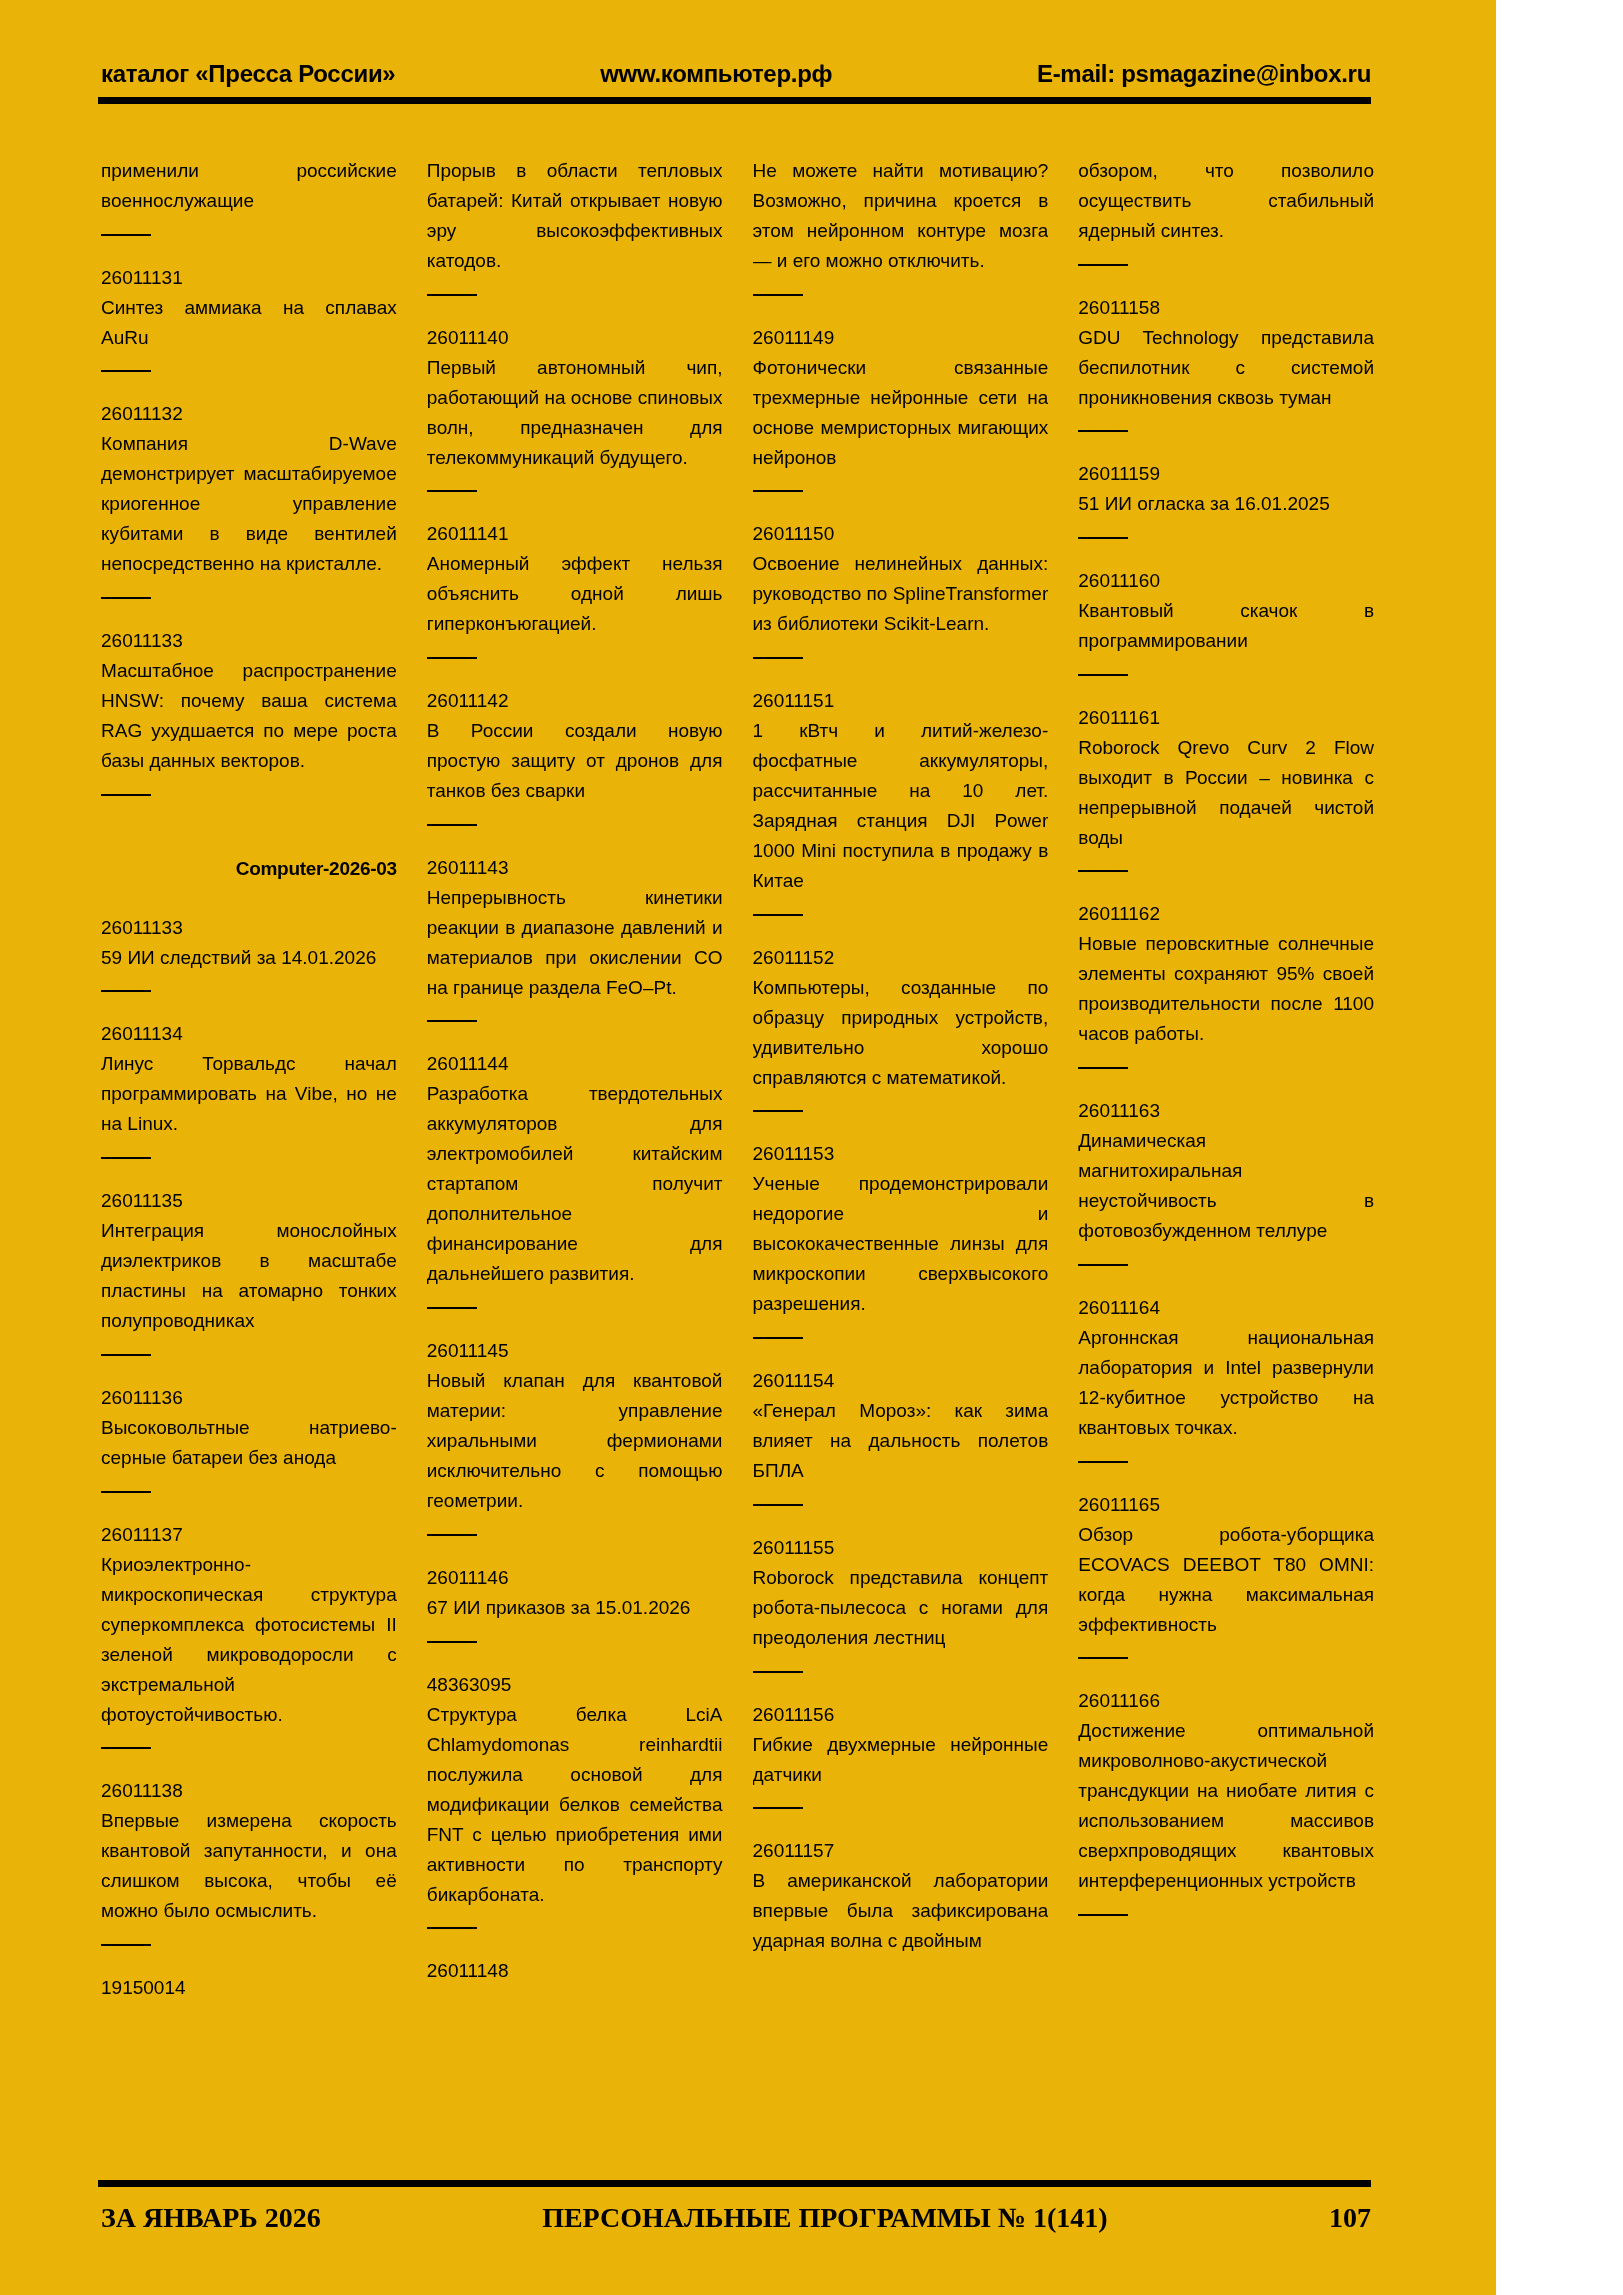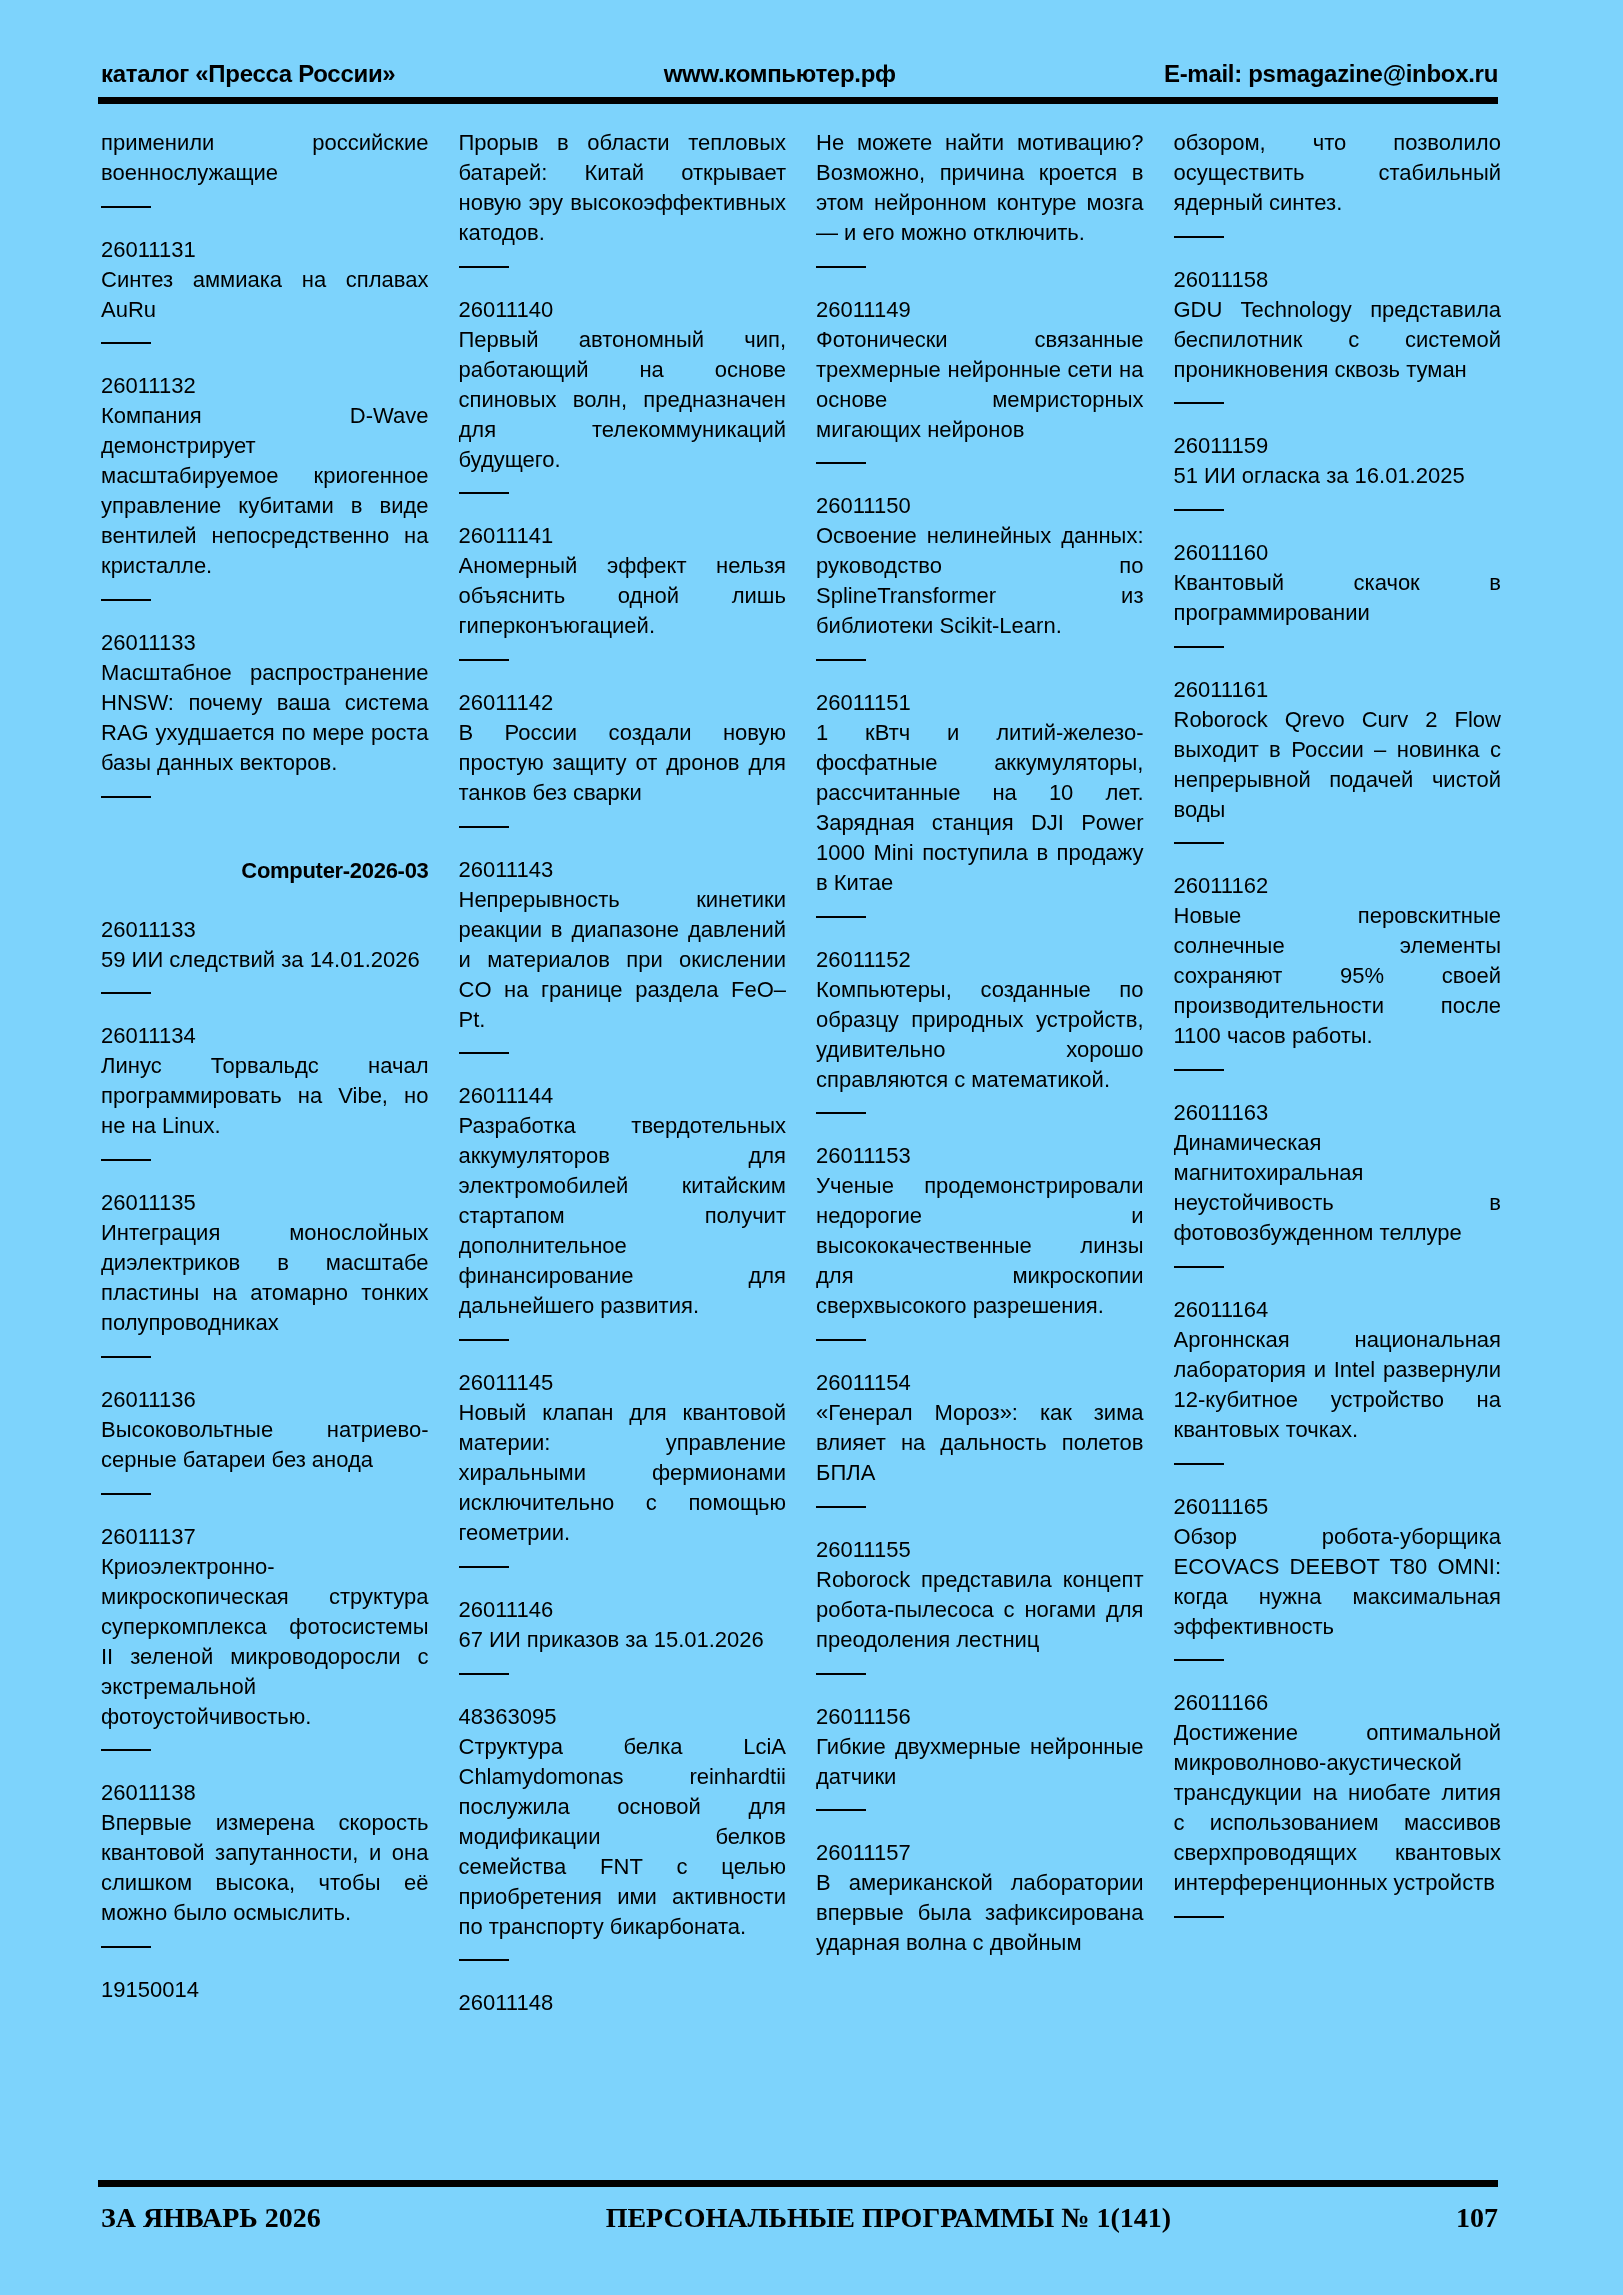--- a/index.html
+++ b/index.html
@@ -2,23 +2,23 @@
 <html lang="ru" style="font-size:10.5px"><head>
 <meta charset="utf-8">
 <style>
   html, body {
     margin: 0;
     padding: 0;
     background: #ffffff;
   }
   .page {
     position: relative;
-    width: 1623px;
+    width: 1496px;
     height: 2295px;
-    background: #7dd3fc;
+    background: #eab308;
     color: #000000;
     font-family: "Liberation Sans", sans-serif;
     overflow: hidden;
     text-decoration: underline;
   }
   
   .header {
     position: absolute;
     left: 101px;
     right: 125px;
@@ -49,23 +49,24 @@
     right: 122px;
     top: 128px;
     height: 2049px;
     display: flex;
     gap: 30px;
     overflow: hidden;
   }
   .column {
     flex: 1 1 0;
     min-width: 0;
-    font-size: 22px;
+    font-size: 19px;
     line-height: 30px;
     overflow: hidden;
+    margin-top: 28px;
   }
   .para, .entry-title {
     text-align: justify;
     text-justify: inter-word;
   }
   .entry-id { text-align: left; }
   .sep {
     width: 50px;
     height: 0;
     border-top: 2.6px solid #000;

